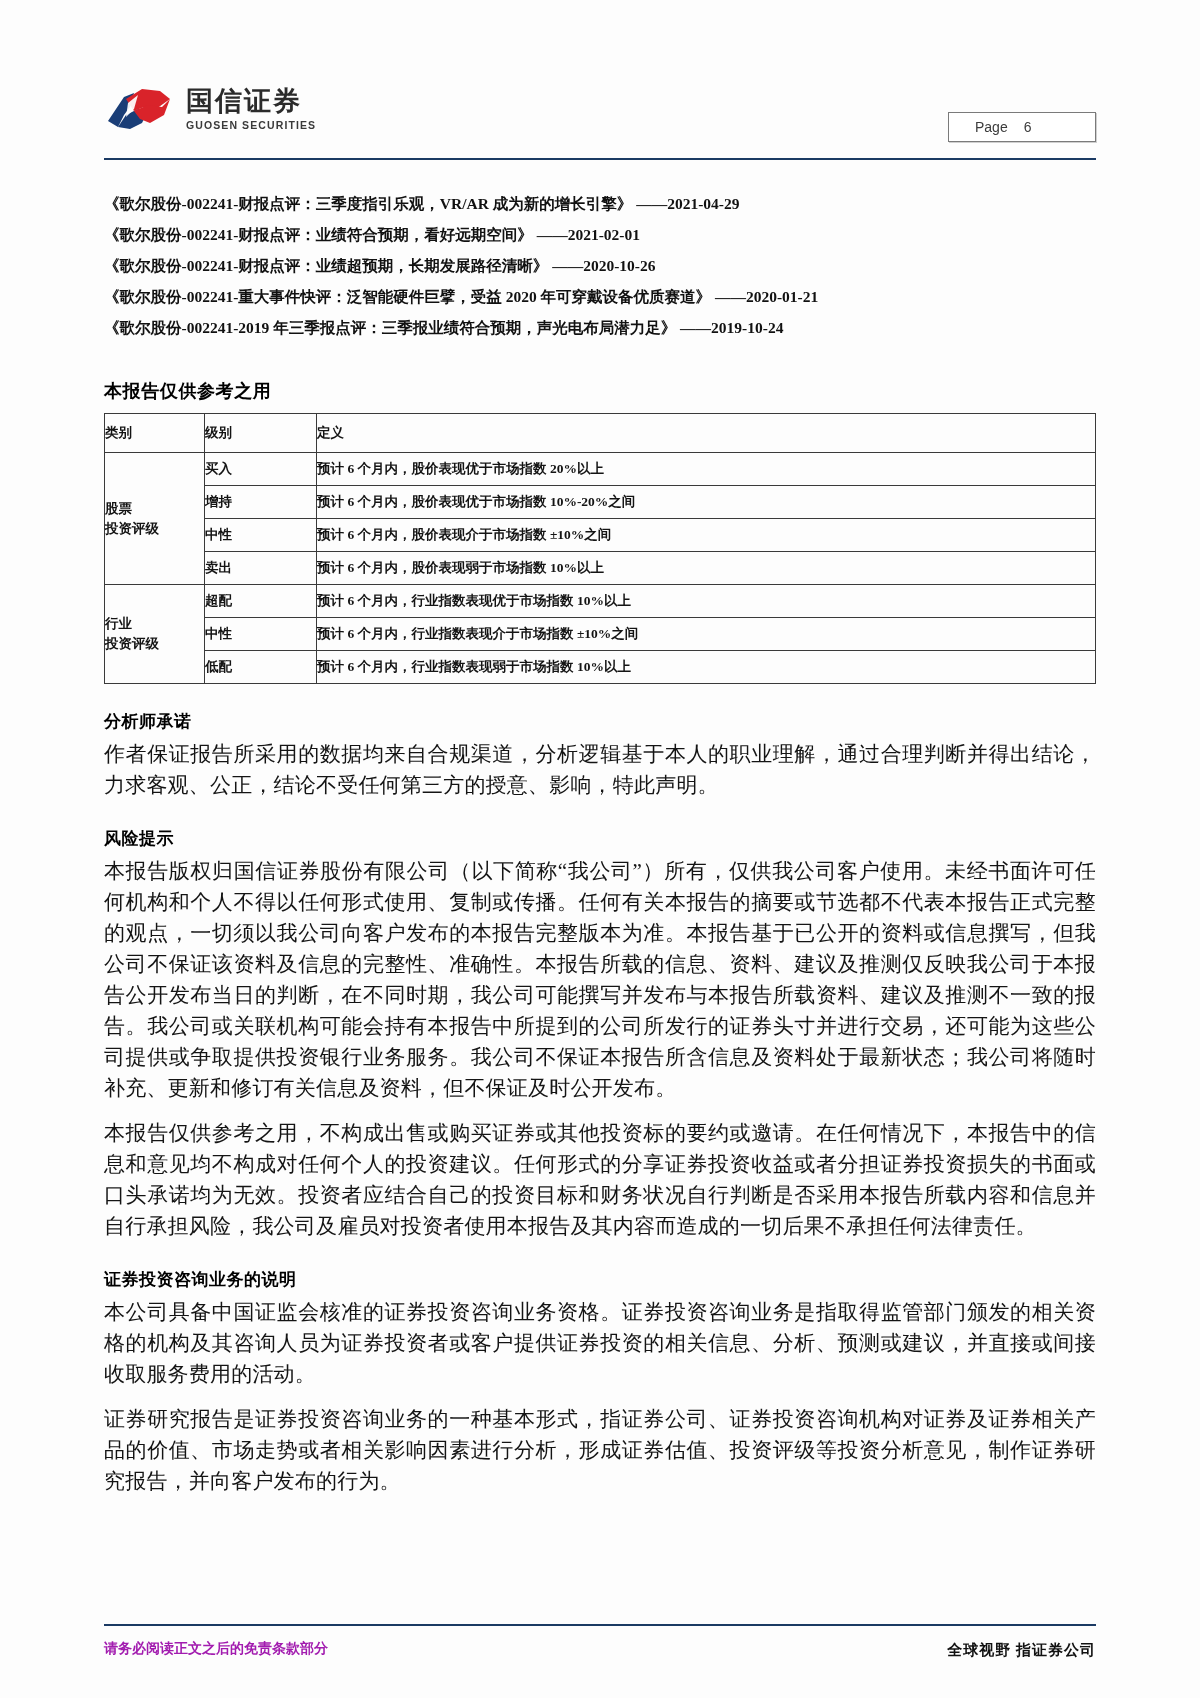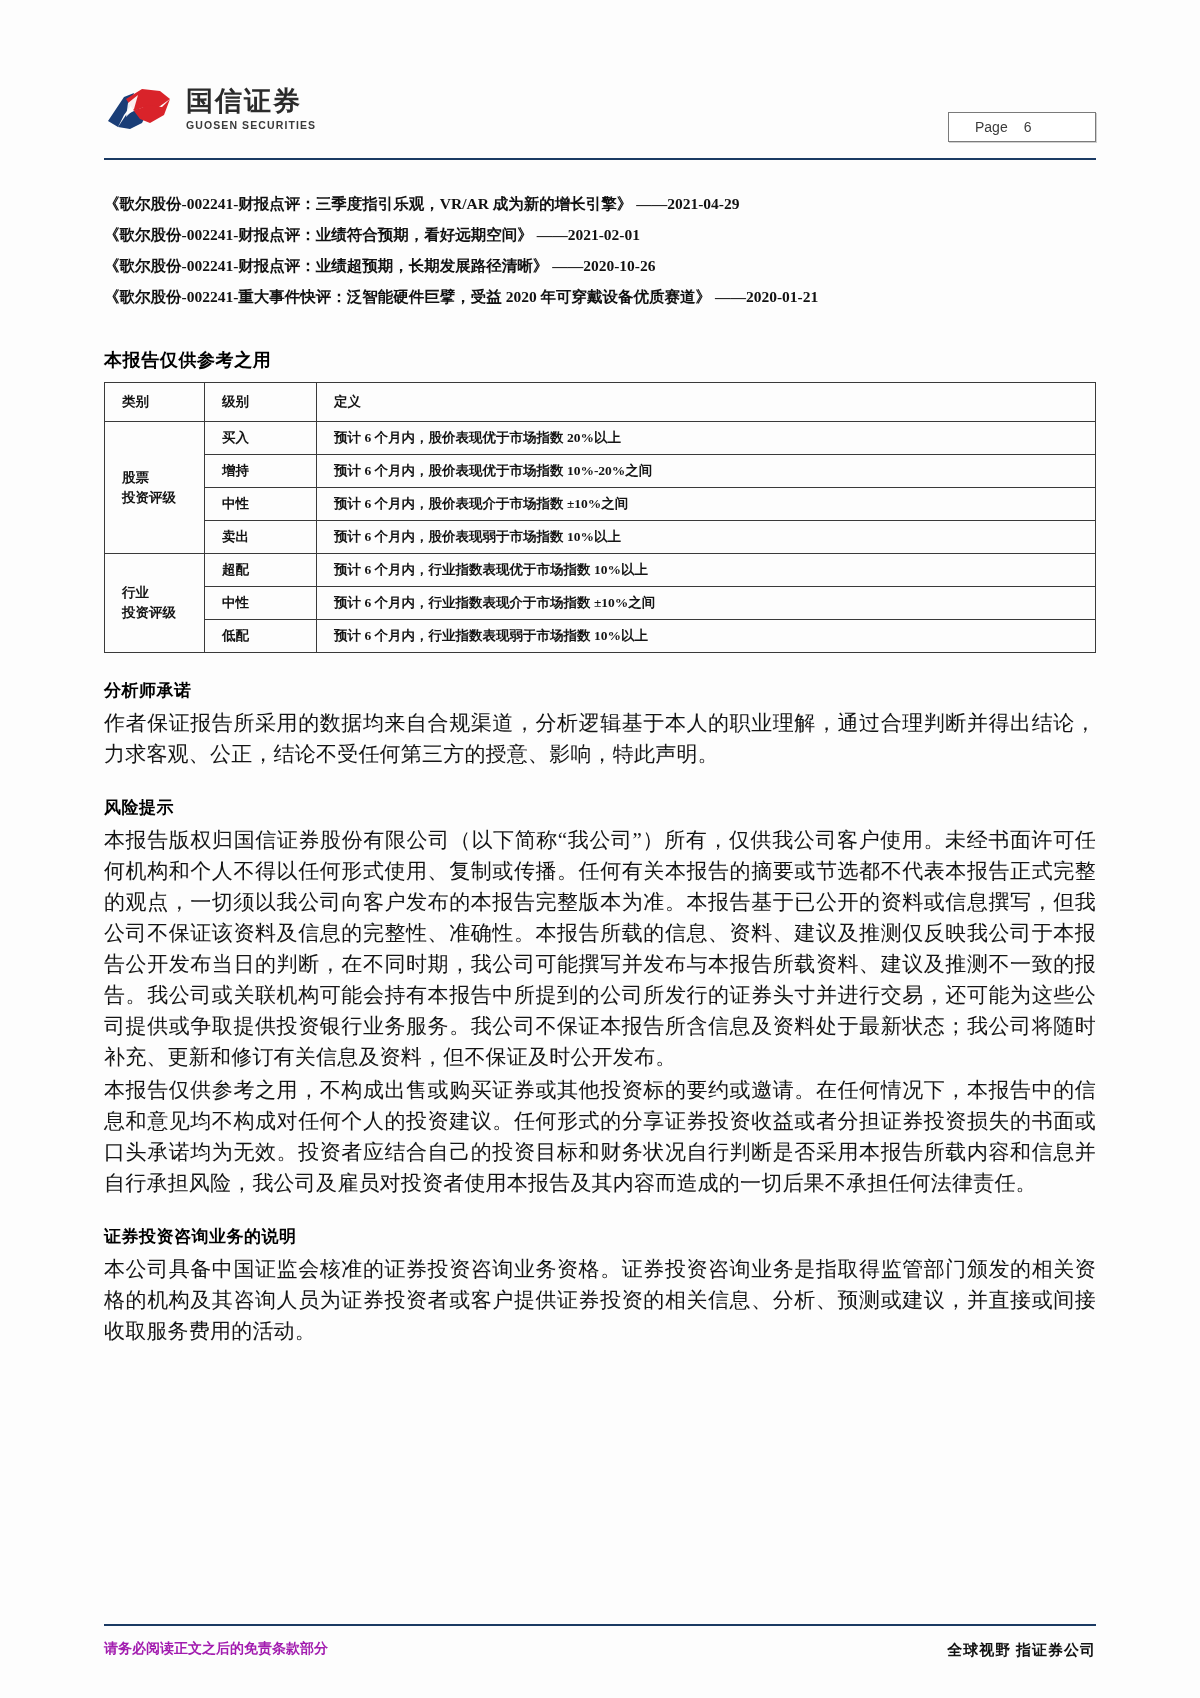--- a/index.html
+++ b/index.html
@@ -120,21 +120,21 @@
     letter-spacing: 0.6px;
   }
   
   table.rating-table {
     border-collapse: collapse;
     width: 100%;
     table-layout: fixed;
   }
   table.rating-table td, table.rating-table th {
     border: 1px solid #3a3a3a;
-    padding: 6px 17px;
+    padding: 6px 0;
     font-size: 13.5px;
     line-height: 20px;
     vertical-align: middle;
     text-align: left;
     font-weight: 600;
     color: #141414;
   }
   table.rating-table th {
     font-weight: 700;
     height: 26px;
@@ -158,21 +158,21 @@
     letter-spacing: 0.5px;
   }
   .para {
     font-size: 21px;
     line-height: 31px;
     text-align: justify;
     color: #141414;
     margin: 0 0 2px 0;
     letter-spacing: 0.2px;
   }
-  .para + .para { margin-top: 2px; }
+  .para + .para { margin-top: 14px; }
   
   .footer-rule {
     position: absolute;
     left: 104px;
     right: 104px;
     bottom: 72px;
     height: 2px;
     background: #1b3a63;
   }
   .footer-left {
@@ -223,20 +223,21 @@
     <div class="header-rule"></div>
   </div>
 
   <div class="content">
 
     <div class="report-list">
       <div class="report-line">《歌尔股份-002241-财报点评：三季度指引乐观，VR/AR 成为新的增长引擎》 ——2021-04-29</div>
       <div class="report-line">《歌尔股份-002241-财报点评：业绩符合预期，看好远期空间》 ——2021-02-01</div>
       <div class="report-line">《歌尔股份-002241-财报点评：业绩超预期，长期发展路径清晰》 ——2020-10-26</div>
       <div class="report-line">《歌尔股份-002241-重大事件快评：泛智能硬件巨擘，受益 2020 年可穿戴设备优质赛道》 ——2020-01-21</div>
+      <div class="report-line">《歌尔股份-002241-2019 年三季报点评：三季报业绩符合预期，声光电布局潜力足》 ——2019-10-24</div>
     </div>
 
     <div class="section-title">本报告仅供参考之用</div>
 
     <table class="rating-table">
       <colgroup>
         <col class="col-cat">
           <col class="col-lvl">
           <col>
       </colgroup>
@@ -291,20 +292,21 @@
 
     <div class="sub-head">分析师承诺</div>
     <p class="para">作者保证报告所采用的数据均来自合规渠道，分析逻辑基于本人的职业理解，通过合理判断并得出结论，力求客观、公正，结论不受任何第三方的授意、影响，特此声明。</p>
 
     <div class="sub-head">风险提示</div>
     <p class="para">本报告版权归国信证券股份有限公司（以下简称“我公司”）所有，仅供我公司客户使用。未经书面许可任何机构和个人不得以任何形式使用、复制或传播。任何有关本报告的摘要或节选都不代表本报告正式完整的观点，一切须以我公司向客户发布的本报告完整版本为准。本报告基于已公开的资料或信息撰写，但我公司不保证该资料及信息的完整性、准确性。本报告所载的信息、资料、建议及推测仅反映我公司于本报告公开发布当日的判断，在不同时期，我公司可能撰写并发布与本报告所载资料、建议及推测不一致的报告。我公司或关联机构可能会持有本报告中所提到的公司所发行的证券头寸并进行交易，还可能为这些公司提供或争取提供投资银行业务服务。我公司不保证本报告所含信息及资料处于最新状态；我公司将随时补充、更新和修订有关信息及资料，但不保证及时公开发布。</p>
     <p class="para">本报告仅供参考之用，不构成出售或购买证券或其他投资标的要约或邀请。在任何情况下，本报告中的信息和意见均不构成对任何个人的投资建议。任何形式的分享证券投资收益或者分担证券投资损失的书面或口头承诺均为无效。投资者应结合自己的投资目标和财务状况自行判断是否采用本报告所载内容和信息并自行承担风险，我公司及雇员对投资者使用本报告及其内容而造成的一切后果不承担任何法律责任。</p>
 
     <div class="sub-head">证券投资咨询业务的说明</div>
     <p class="para">本公司具备中国证监会核准的证券投资咨询业务资格。证券投资咨询业务是指取得监管部门颁发的相关资格的机构及其咨询人员为证券投资者或客户提供证券投资的相关信息、分析、预测或建议，并直接或间接收取服务费用的活动。</p>
+    <p class="para">证券研究报告是证券投资咨询业务的一种基本形式，指证券公司、证券投资咨询机构对证券及证券相关产品的价值、市场走势或者相关影响因素进行分析，形成证券估值、投资评级等投资分析意见，制作证券研究报告，并向客户发布的行为。</p>
 
   </div>
 
   <div class="footer-rule"></div>
   <div class="footer-left">请务必阅读正文之后的免责条款部分</div>
   <div class="footer-right">全球视野  指证券公司</div>
 
 </div>
 
 </body></html>

